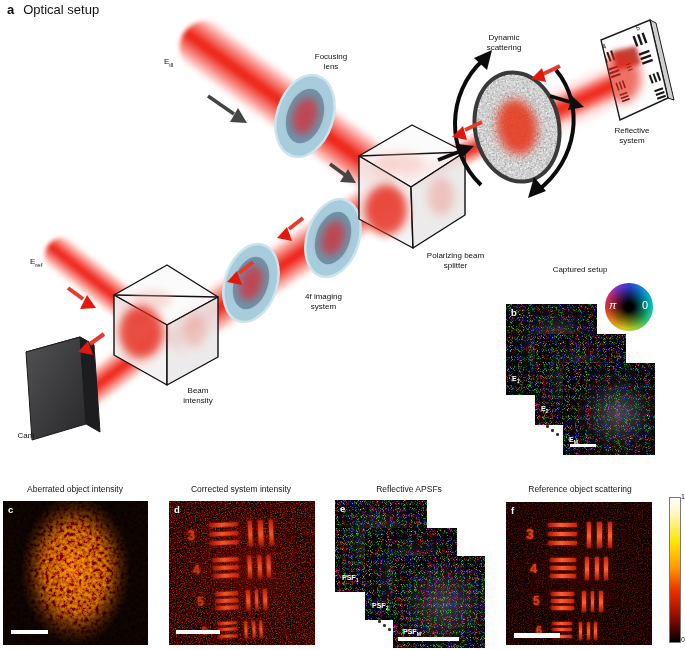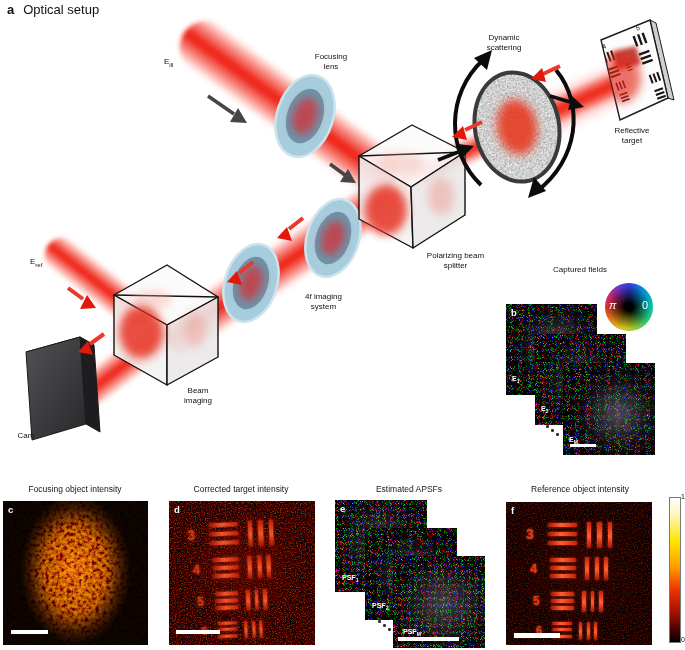--- a/index.html
+++ b/index.html
@@ -271,32 +271,32 @@
   <div class="fig-head">
     <b>a</b><span>Optical setup</span>
   </div>
   <div class="lbl" style="left:164px;top:47px">
     <span>E</span><sub>ill</sub></div>
   <div class="lbl" style="left:300px;top:52px;width:62px">Focusing
 lens</div>
   <div class="lbl" style="left:460px;top:33px;width:88px">Dynamic
 scattering</div>
   <div class="lbl" style="left:596px;top:126px;width:72px">Reflective
-target</div>
+system</div>
   <div class="lbl" style="left:398px;top:251px;width:115px">Polarizing beam
 splitter</div>
   <div class="lbl" style="left:281px;top:292px;width:85px">4f imaging
 system</div>
   <div class="lbl" style="left:162px;top:386px;width:72px">Beam
-imaging</div>
+intensity</div>
   <div class="lbl" style="left:6px;top:431px;width:40px">Cam</div>
   <div class="lbl" style="left:30px;top:247px">
     <span>E</span><sub>ref</sub></div>
 
-  <div class="lbl" style="left:515px;top:265px;width:130px">Captured fields</div>
+  <div class="lbl" style="left:515px;top:265px;width:130px">Captured setup</div>
   <div class="wheel">
     <span style="left:4px;top:16px;font-style:italic">π</span>
     <span style="left:37px;top:16px">0</span>
   </div>
 
   <div class="img-box" style="left:506px;top:304px;width:91px;height:91px;z-index:1">
     <svg class="noise">
         <rect width="100%" height="100%" filter="url(#fRGB)"></rect>
       </svg>
     <div class="glow" style="background:radial-gradient(circle at 55% 45%, rgba(135,135,145,.45), rgba(60,60,70,.2) 45%, rgba(0,0,0,0) 70%)"></div>
@@ -318,24 +318,24 @@
       </svg>
     <div class="glow" style="background:radial-gradient(circle at 60% 55%, rgba(140,140,150,.5), rgba(60,60,70,.22) 45%, rgba(0,0,0,0) 72%)"></div>
     <div class="flabel" style="left:6px;top:73px">
       <span>E</span><sub>M</sub></div>
     <div class="sbar" style="left:7px;top:81px;width:26px;height:3px"></div>
   </div>
   <span class="dot" style="left:546px;top:425px"></span>
   <span class="dot" style="left:551px;top:429px"></span>
   <span class="dot" style="left:556px;top:433px"></span>
 
-  <div class="ptitle" style="left:2px;top:484px;width:146px">Focusing object intensity</div>
-  <div class="ptitle" style="left:167px;top:484px;width:148px">Corrected target intensity</div>
-  <div class="ptitle" style="left:334px;top:484px;width:150px">Estimated APSFs</div>
-  <div class="ptitle" style="left:506px;top:484px;width:148px">Reference object intensity</div>
+  <div class="ptitle" style="left:2px;top:484px;width:146px">Aberrated object intensity</div>
+  <div class="ptitle" style="left:167px;top:484px;width:148px">Corrected system intensity</div>
+  <div class="ptitle" style="left:334px;top:484px;width:150px">Reflective APSFs</div>
+  <div class="ptitle" style="left:506px;top:484px;width:148px">Reference object scattering</div>
 
   <div class="img-box" style="left:3px;top:501px;width:145px;height:144px">
     <svg class="noise">
         <rect width="100%" height="100%" filter="url(#fRedBig)"></rect>
       </svg>
     <div class="glow" style="background:radial-gradient(ellipse 38% 52% at 50% 48%, rgba(0,0,0,0) 0%, rgba(40,0,0,.22) 55%, rgba(15,0,0,.8) 84%, rgba(5,0,0,.96) 100%)"></div>
     <div class="glow" style="background:radial-gradient(ellipse 20% 30% at 50% 48%, rgba(255,130,60,.22), rgba(0,0,0,0) 70%)"></div>
     <div class="pl">c</div>
     <div class="sbar" style="left:8px;top:129px;width:37px;height:4px"></div>
   </div>

